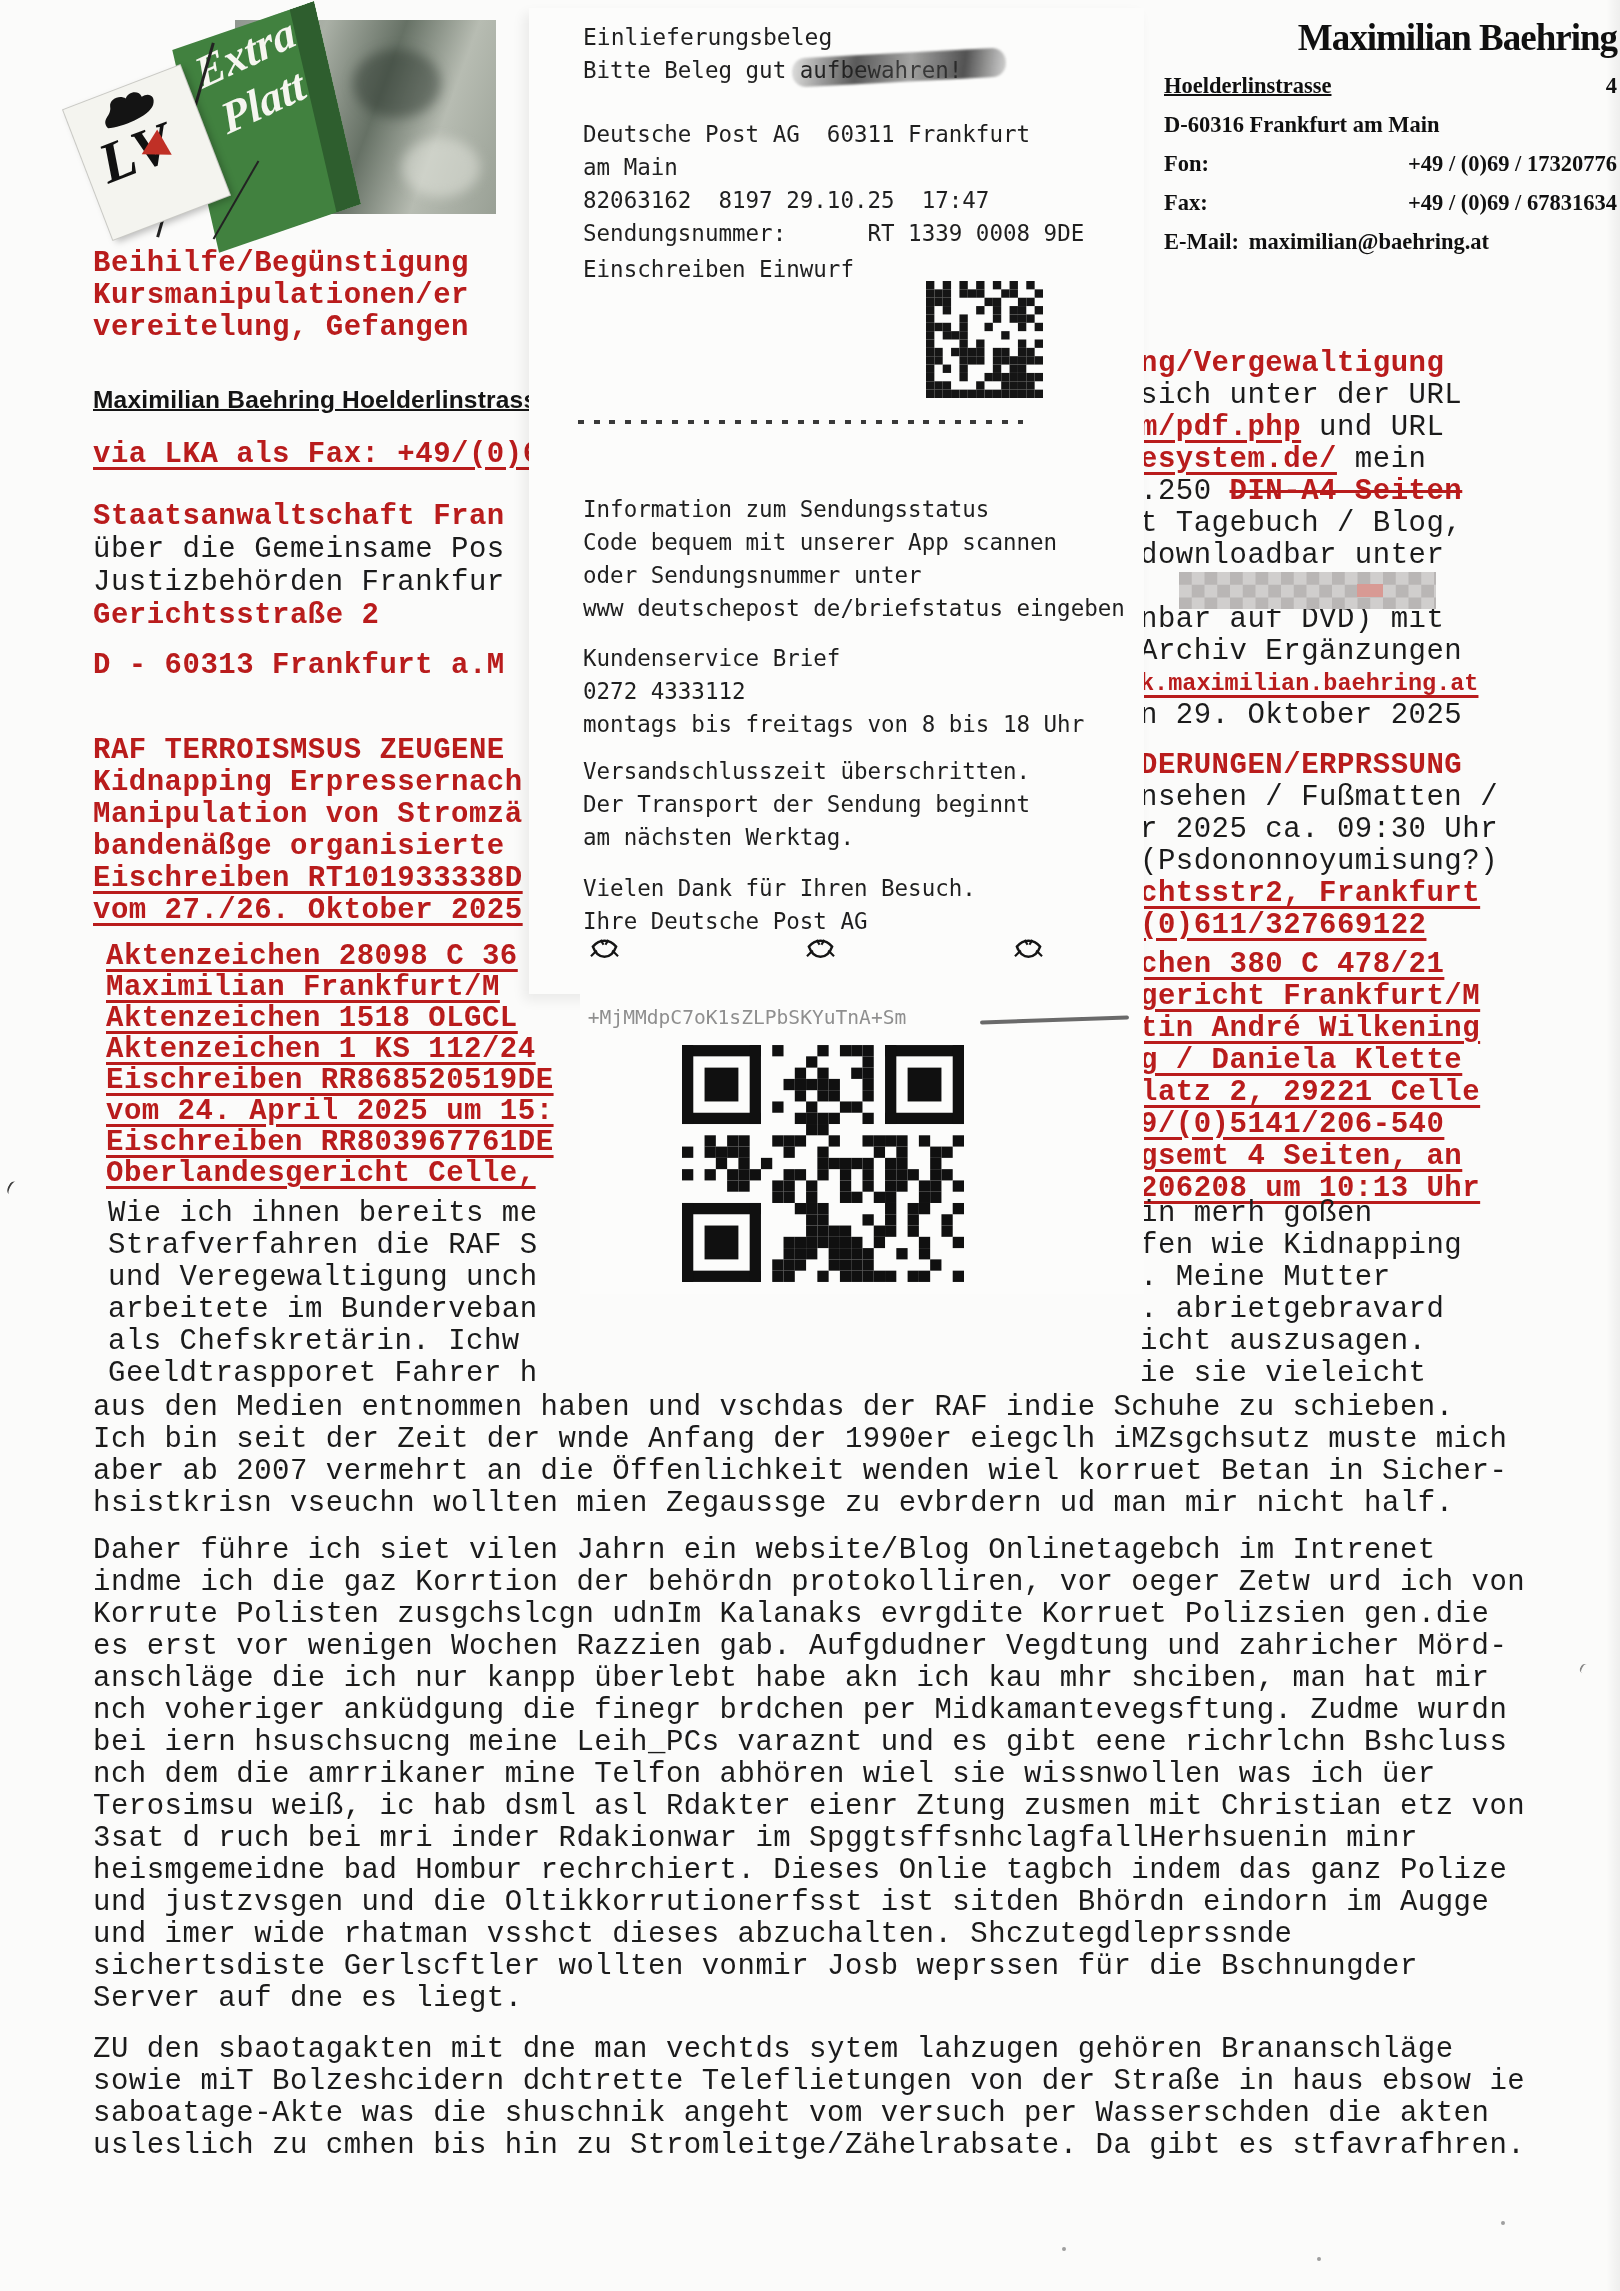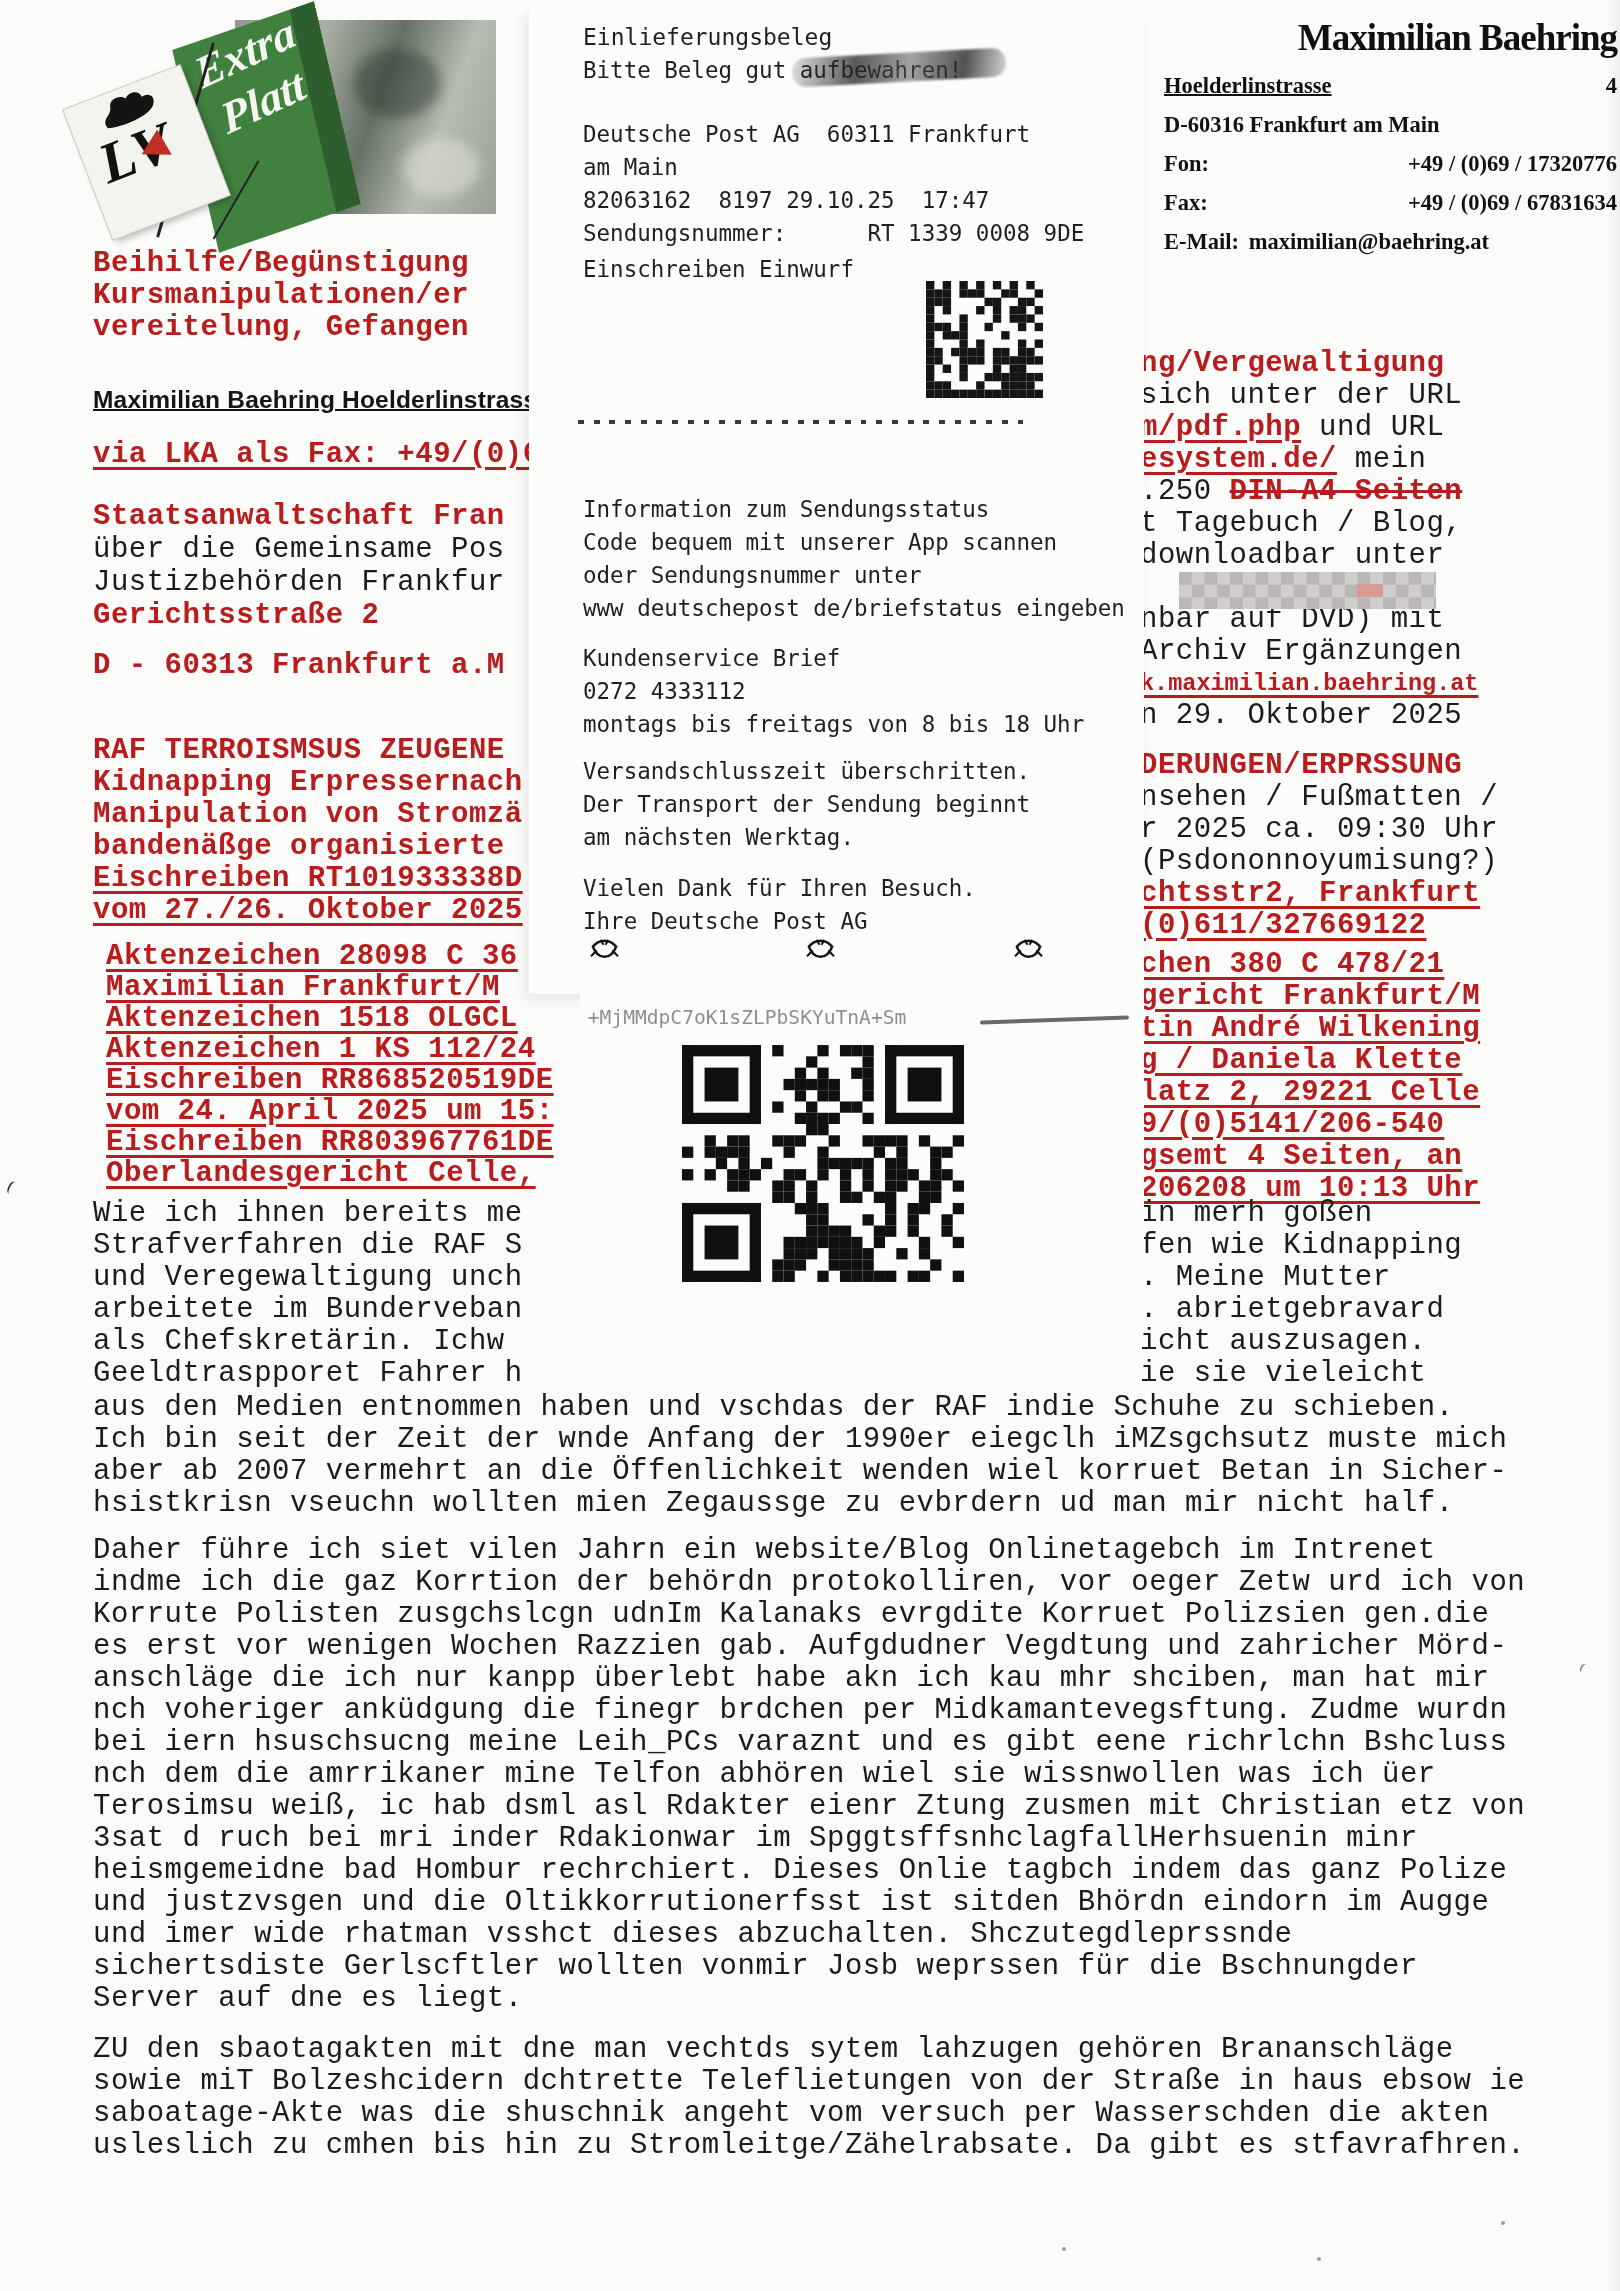--- a/index.html
+++ b/index.html
@@ -169,21 +169,21 @@
       <div class="line b u">Aktenzeichen 28098 C 36</div>
       <div class="line b u">Maximilian Frankfurt/M</div>
       <div class="line b u">Aktenzeichen 1518 OLGCL</div>
       <div class="line b u">Aktenzeichen 1 KS 112/24</div>
       <div class="line b u">Eischreiben RR868520519DE</div>
       <div class="line b u">vom 24. April 2025 um 15:</div>
       <div class="line b u">Eischreiben RR803967761DE</div>
       <div class="line b u">Oberlandesgericht Celle,</div>
     </div>
 
-  <div class="col mono" style="left:93px;top:1198px;width:608px;font-family:Liberation Mono, monospace;">
+  <div class="col mono" style="left:108px;top:1198px;width:608px;font-family:Liberation Mono, monospace;">
       <div class="line ">Wie ich ihnen bereits me</div>
       <div class="line ">Strafverfahren die RAF S</div>
       <div class="line ">und Veregewaltigung unch</div>
       <div class="line ">arbeitete im Bunderveban</div>
       <div class="line ">als Chefskretärin. Ichw</div>
       <div class="line ">Geeldtraspporet Fahrer h</div>
     </div>
 
   <div class="col mono" style="left:1140px;top:348px;width:495px;">
       <div class="line b">ng/Vergewaltigung</div>

